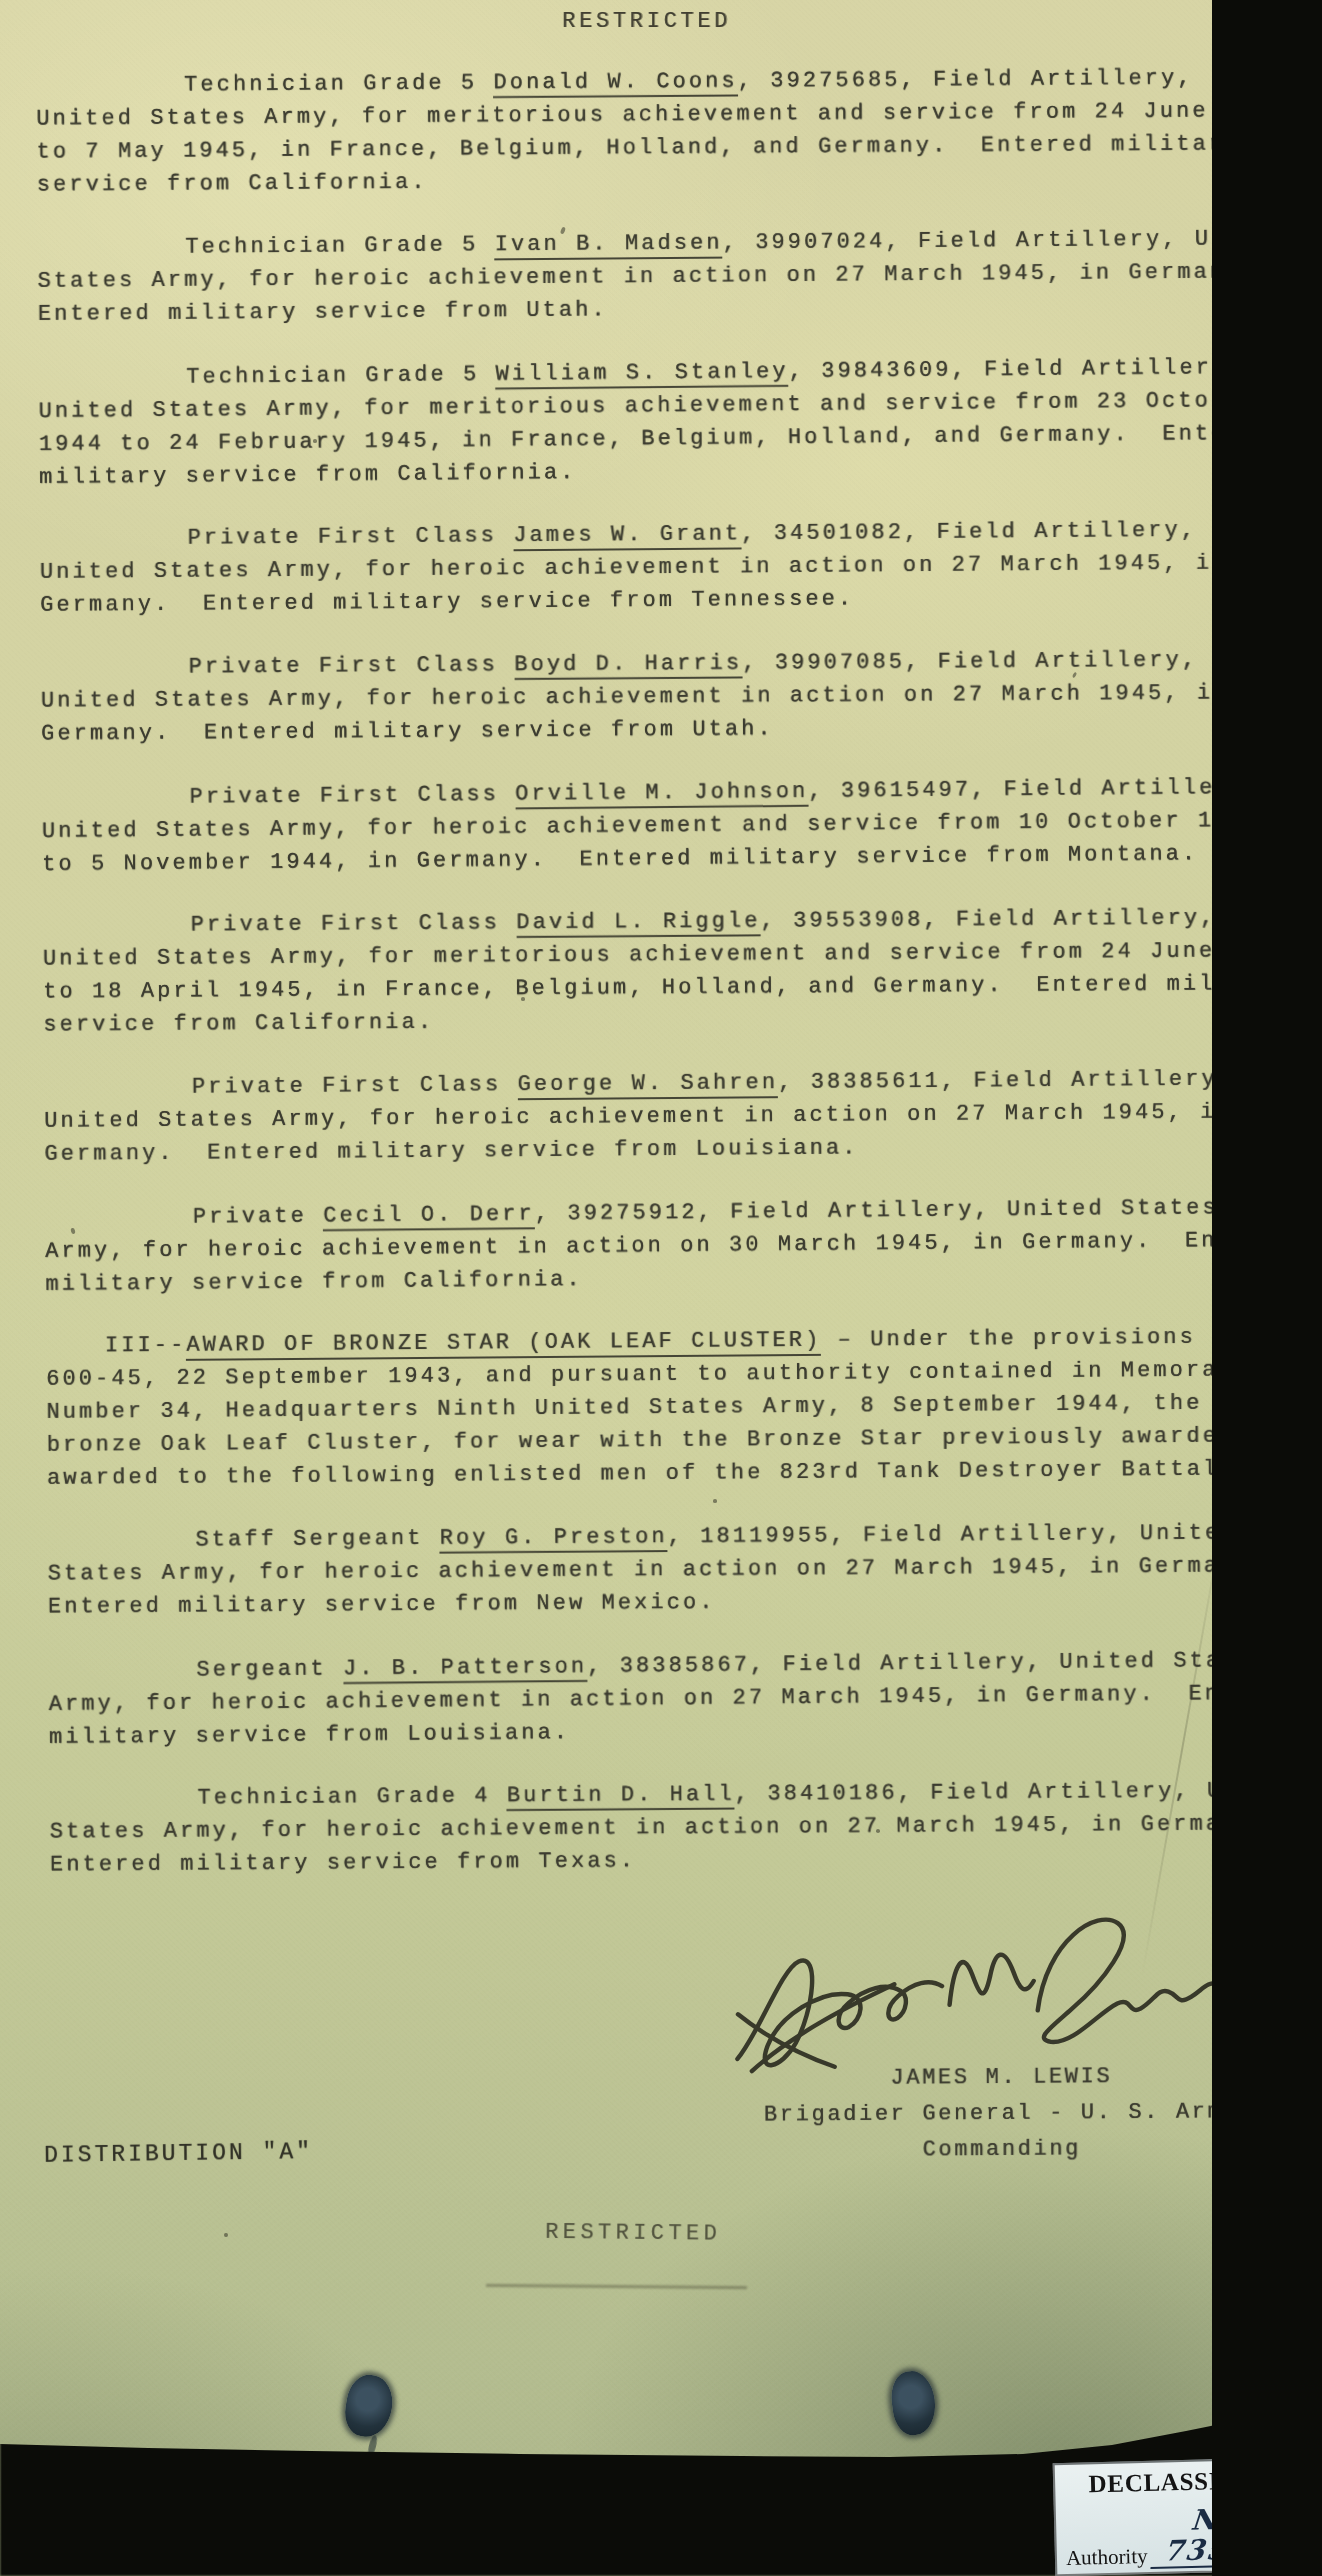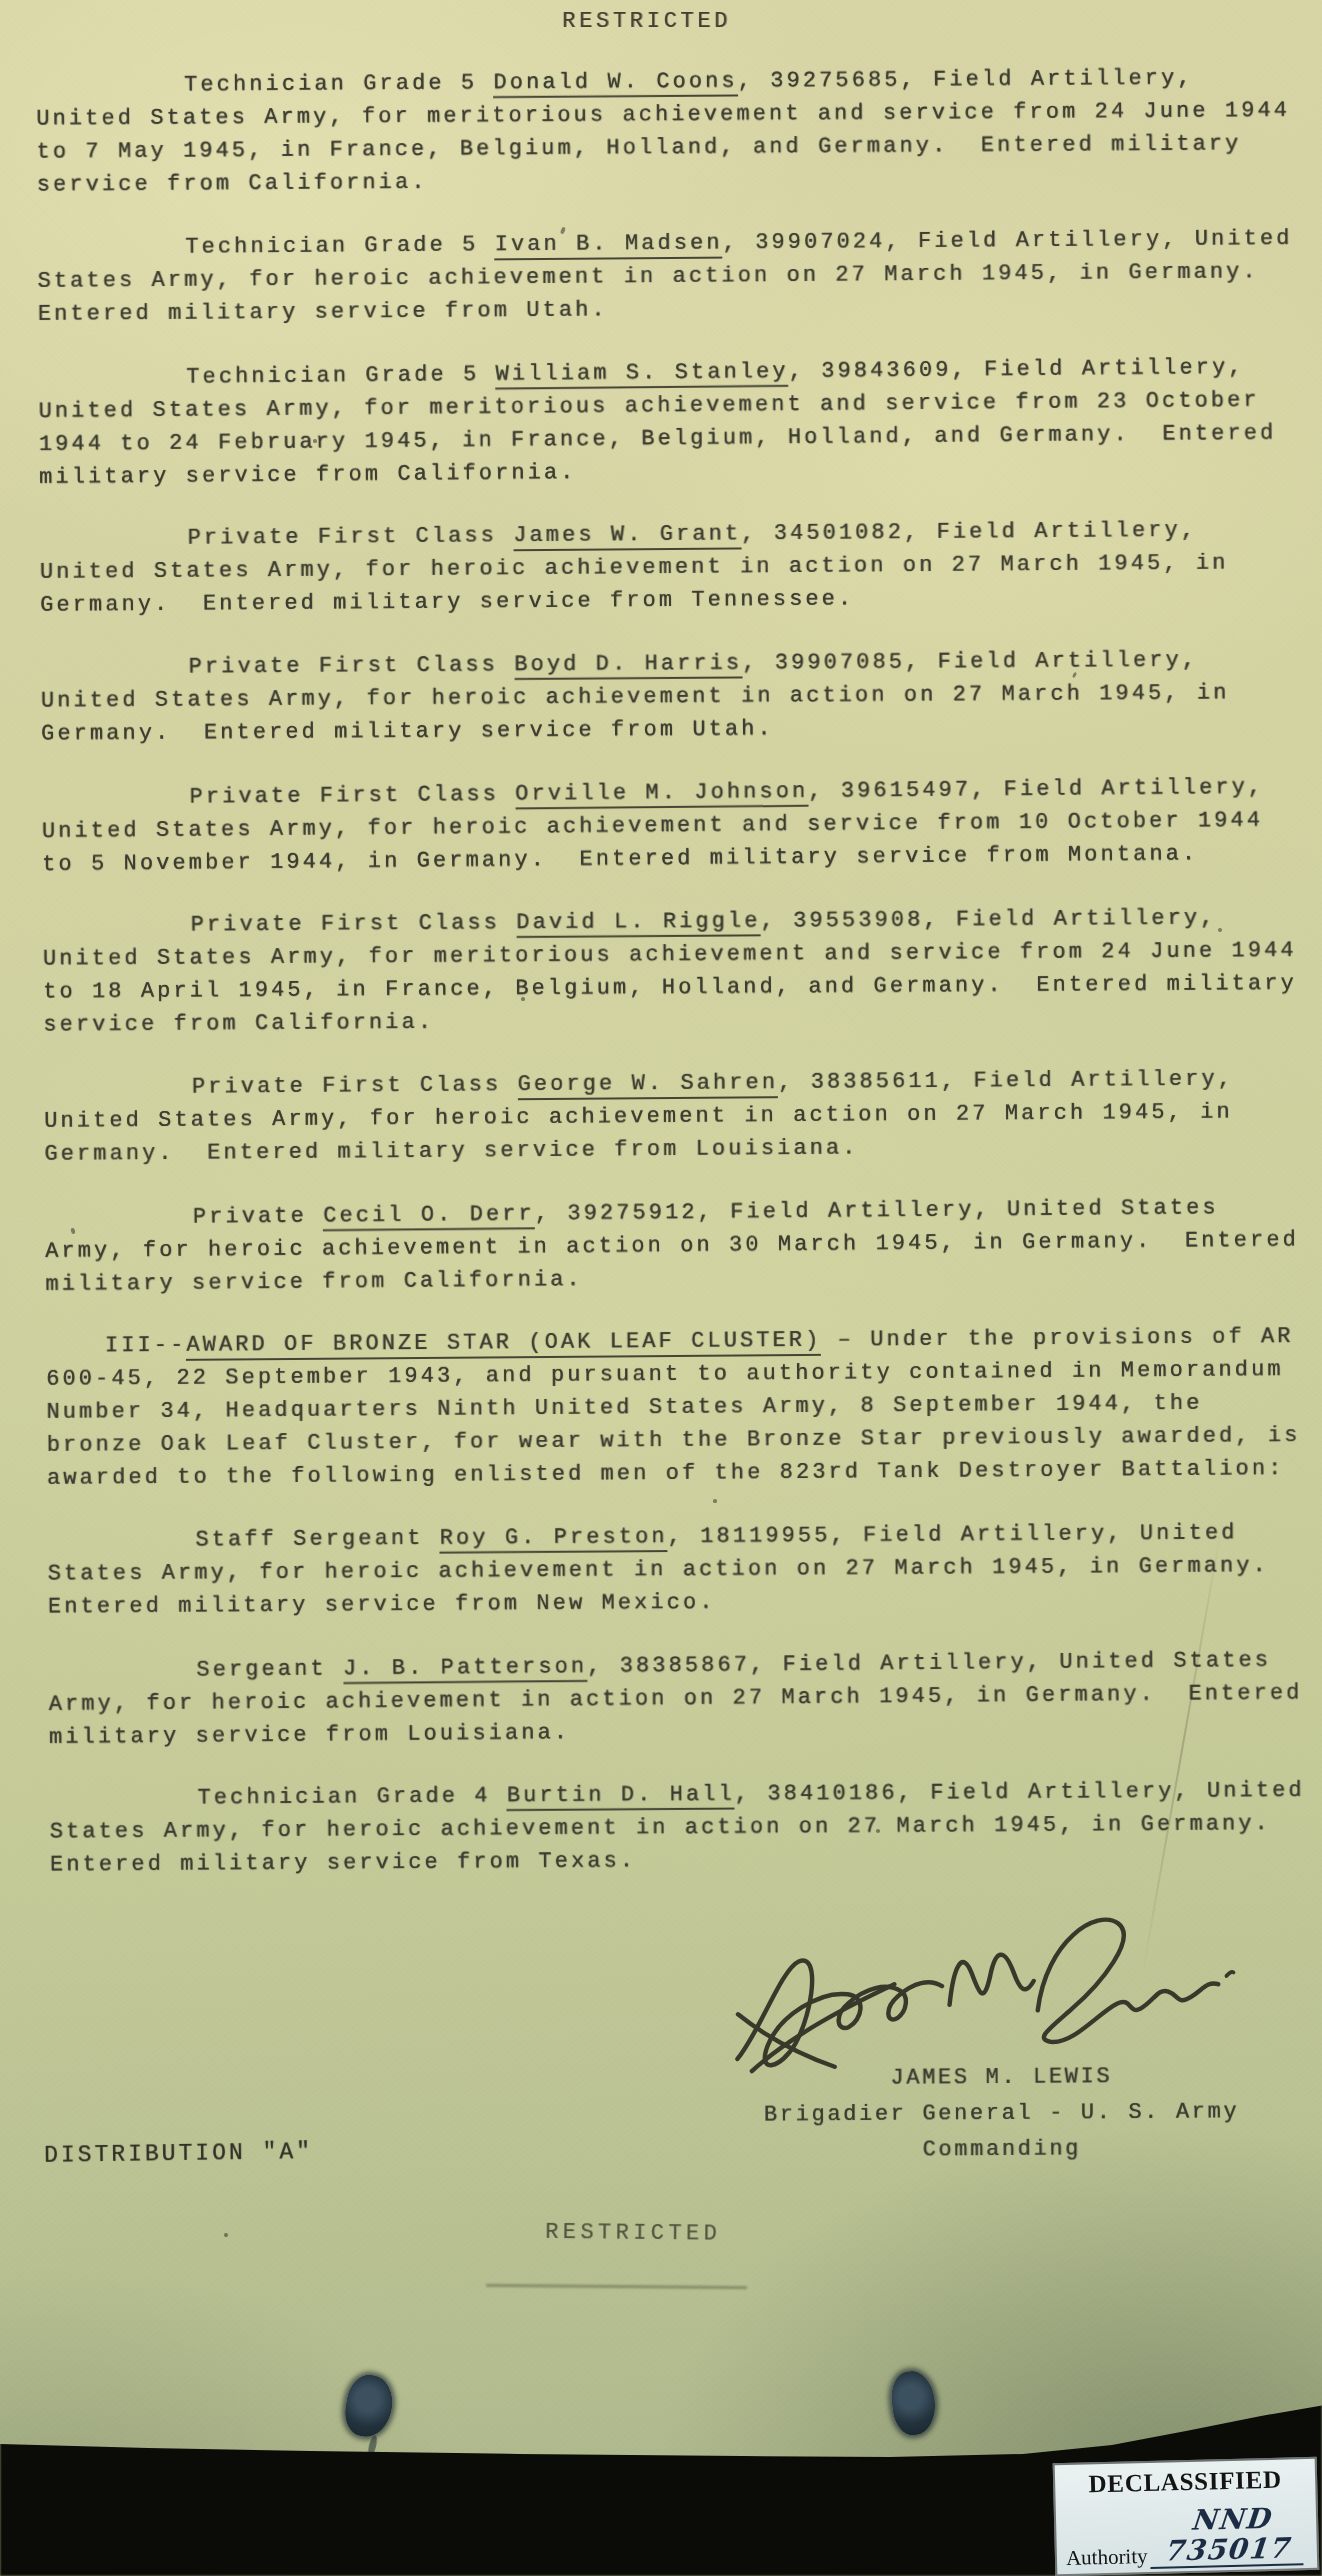--- a/index.html
+++ b/index.html
@@ -3,21 +3,21 @@
 <meta charset="utf-8">
 <style>
   html,body{margin:0;padding:0;}
   body{
     width:1322px;height:2576px;overflow:hidden;
     font-family:"Liberation Mono","DejaVu Sans Mono",monospace;
     background:#0b0c08;
   }
   .page{
     --paper:#d2d2a0; --ink:#3b3b2f; --label-bg:#e2ebec;
-    position:absolute;left:0;top:0;width:1322px;height:2576px;overflow:hidden;
+    position:absolute;left:0;top:0;width:1212px;height:2576px;overflow:hidden;
     background:
       radial-gradient(927px 630px at 22% 7%, rgba(255,252,205,.28), transparent 62%),
       radial-gradient(742px 519px at 72% 18%, rgba(243,238,185,.30), transparent 60%),
       radial-gradient(1038px 667px at 45% 52%, rgba(235,232,175,.18), transparent 70%),
       radial-gradient(704px 482px at 88% 96%, rgba(35,55,38,.30), transparent 72%),
       radial-gradient(593px 371px at 4% 98%, rgba(60,75,50,.20), transparent 70%),
       linear-gradient(176deg,#d8d5a6 0%,#d3d3a2 32%,#cdd09e 52%,#c3c997 72%,#b4bd90 90%,#a9b288 100%);
   }
   .grain{
     position:absolute;inset:0;pointer-events:none;opacity:.5;

